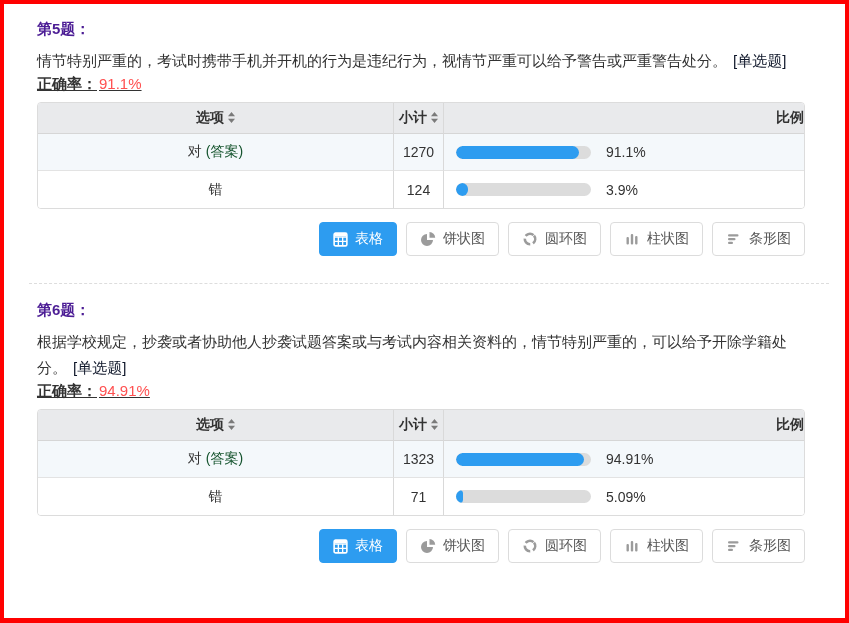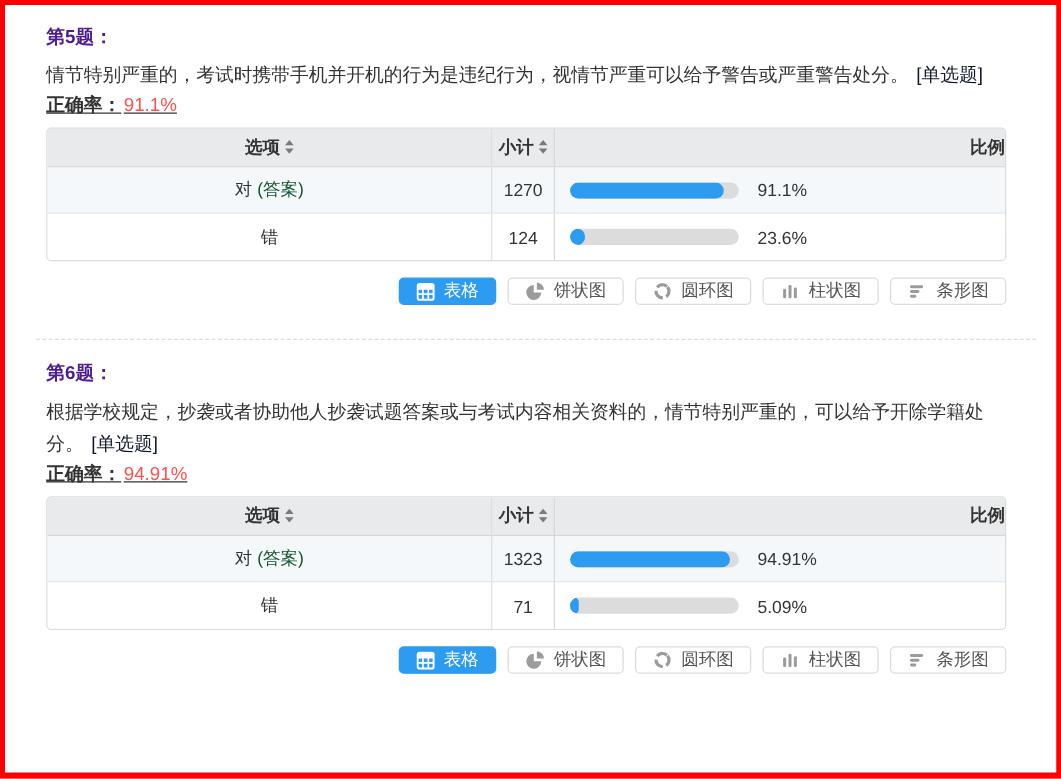--- a/index.html
+++ b/index.html
@@ -56,21 +56,21 @@
     background:#2d9cf0; border-radius:7px;
   }
   .bar-label { margin-left:15px; font-size:14px; color:#333; }
 
   .btn-row {
     width:768px; margin-top:13px;
     display:flex; justify-content:flex-end; gap:9px;
   }
   .chart-btn {
     display:inline-flex; align-items:center; gap:7px;
-    height:22px; padding:0 13px;
+    height:34px; padding:0 13px;
     background:#fff; border:1px solid #dcdcdc; border-radius:4px;
     font-size:14px; color:#555; cursor:pointer;
     font-family:inherit;
   }
   .chart-btn.active {
     background:#2d9cf0; border-color:#2d9cf0; color:#fff;
   }
   .chart-btn svg { display:block; }
 
   .divider {
@@ -129,21 +129,21 @@
           <tr class="row-1">
             <td class="cell-opt">
               <span>错</span>
             </td>
             <td class="cell-cnt">124</td>
             <td>
               <div class="ratio-cell">
                 <div class="bar-track">
                   <div class="bar-fill" style="width: 8.9%;"></div>
                 </div>
-                <span class="bar-label">23.6%</span>
+                <span class="bar-label">3.9%</span>
               </div>
             </td>
           </tr>
         </tbody>
       </table>
 
       <div class="btn-row">
         <button class="chart-btn active">
           <span>
               <svg width="15" height="15" viewBox="0 0 16 16">

